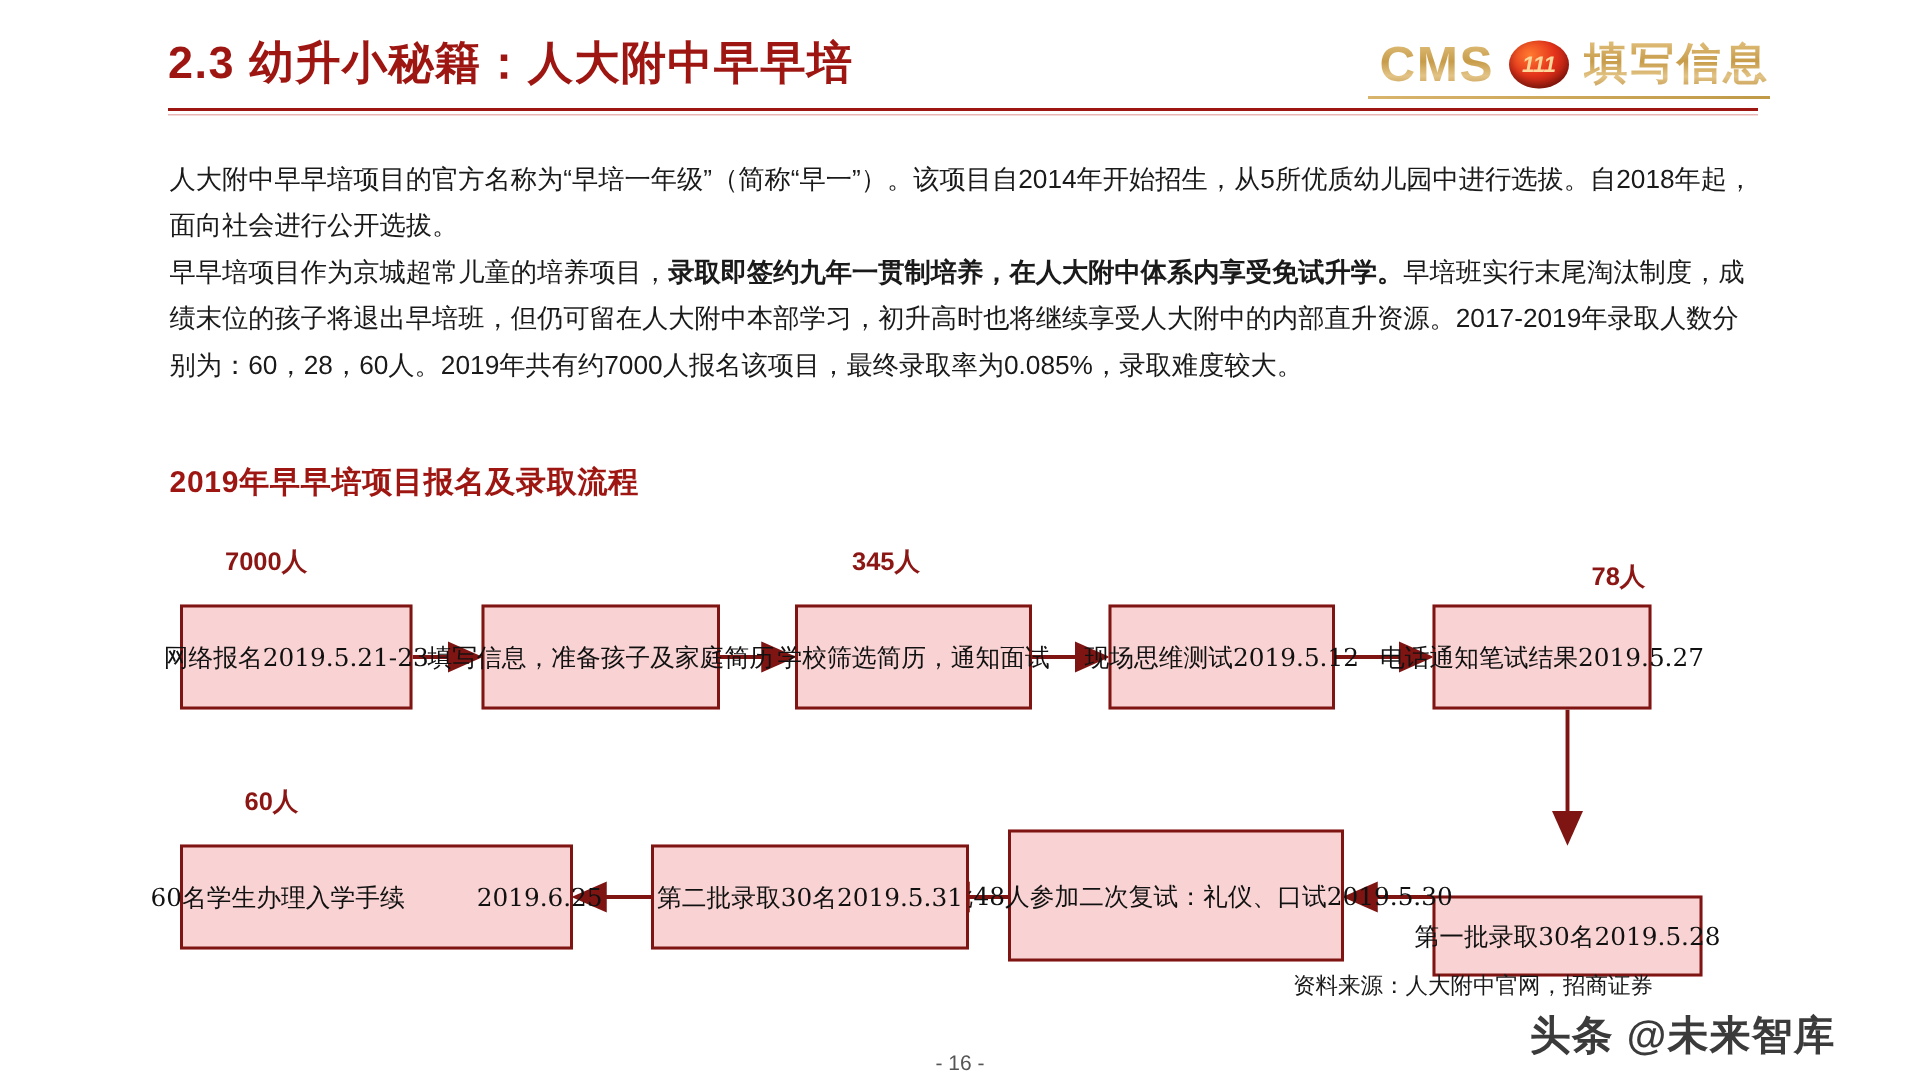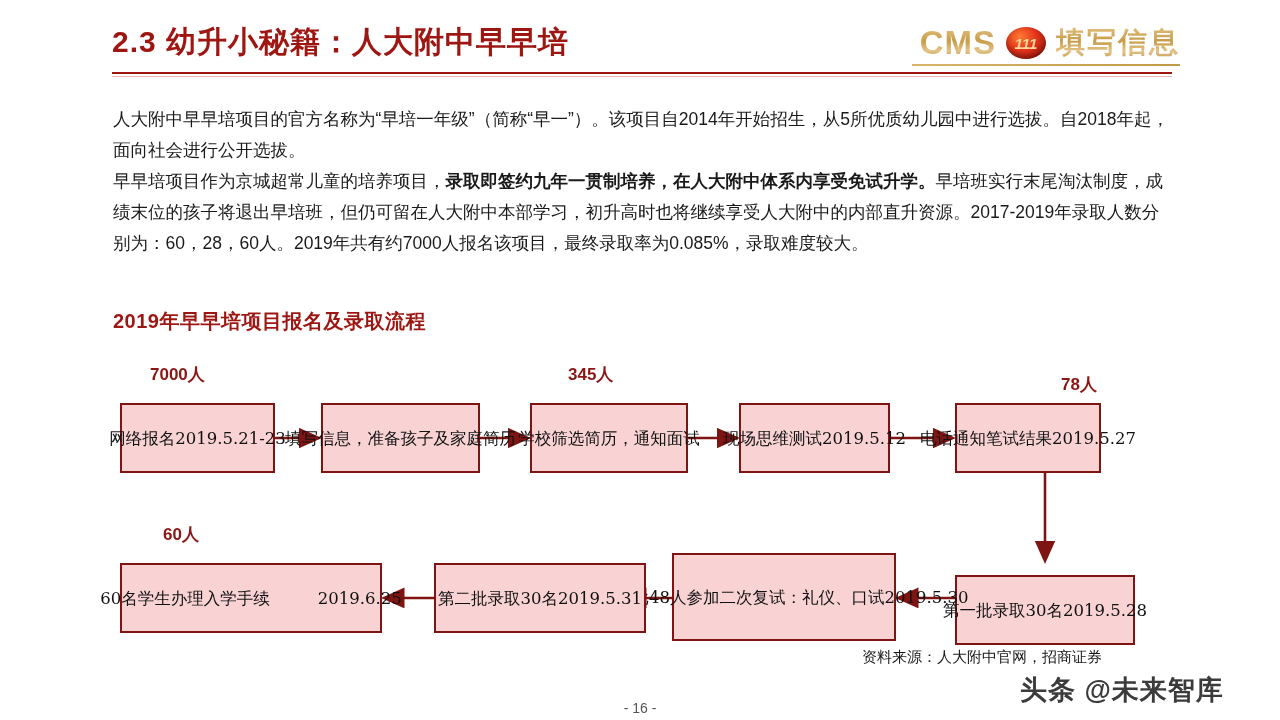--- a/index.html
+++ b/index.html
@@ -270,21 +270,21 @@
         <span class="ln">通知面试</span>
       </div>
       <div class="flow-box" style="left: 739px; top: 403px; width: 151px; height: 70px;">
         <span class="ln">现场思维测试</span>
         <span class="ln">2019.5.12</span>
       </div>
       <div class="flow-box" style="left: 955px; top: 403px; width: 146px; height: 70px;">
         <span class="ln">电话通知笔试结果</span>
         <span class="ln">2019.5.27</span>
       </div>
-      <div class="flow-box" style="left: 955px; top: 575px; width: 180px; height: 70px;">
+      <div class="flow-box" style="left: 955px; top: 597px; width: 180px; height: 54px;">
         <span class="ln">第一批录取30名</span>
         <span class="ln">2019.5.28</span>
       </div>
       <div class="flow-box" style="left: 672px; top: 553px; width: 224px; height: 88px;">
         <span class="ln">第二批48人参加二次</span>
         <span class="ln">复试：礼仪、口试</span>
         <span class="ln">2019.5.30</span>
       </div>
       <div class="flow-box" style="left: 434px; top: 563px; width: 212px; height: 70px;">
         <span class="ln">第二批录取30名</span>

